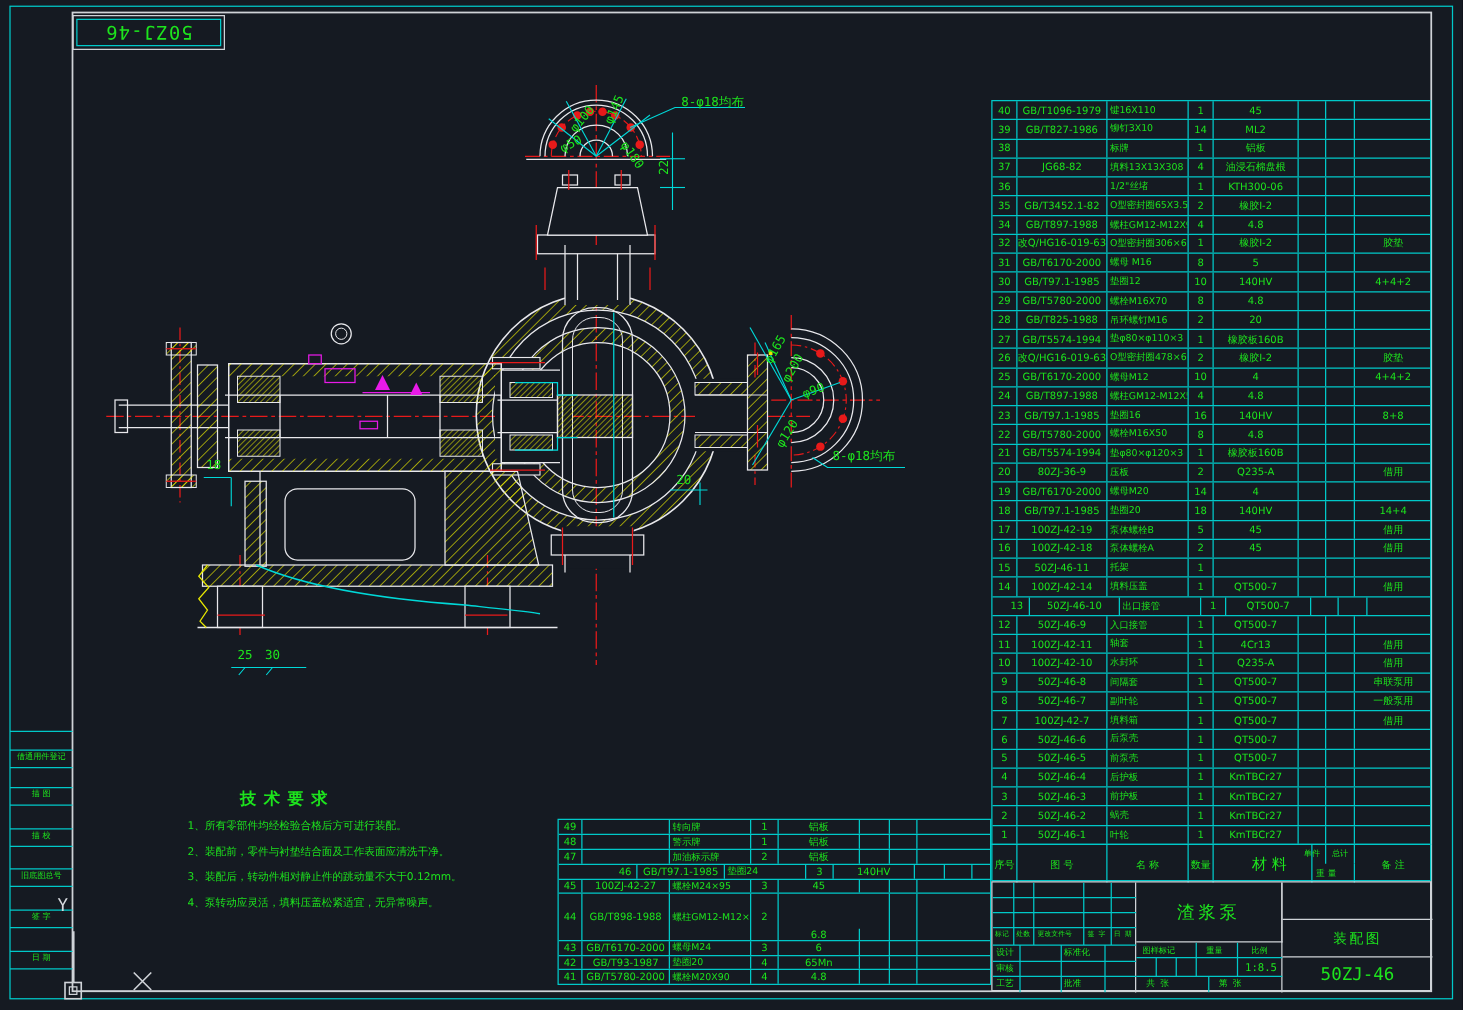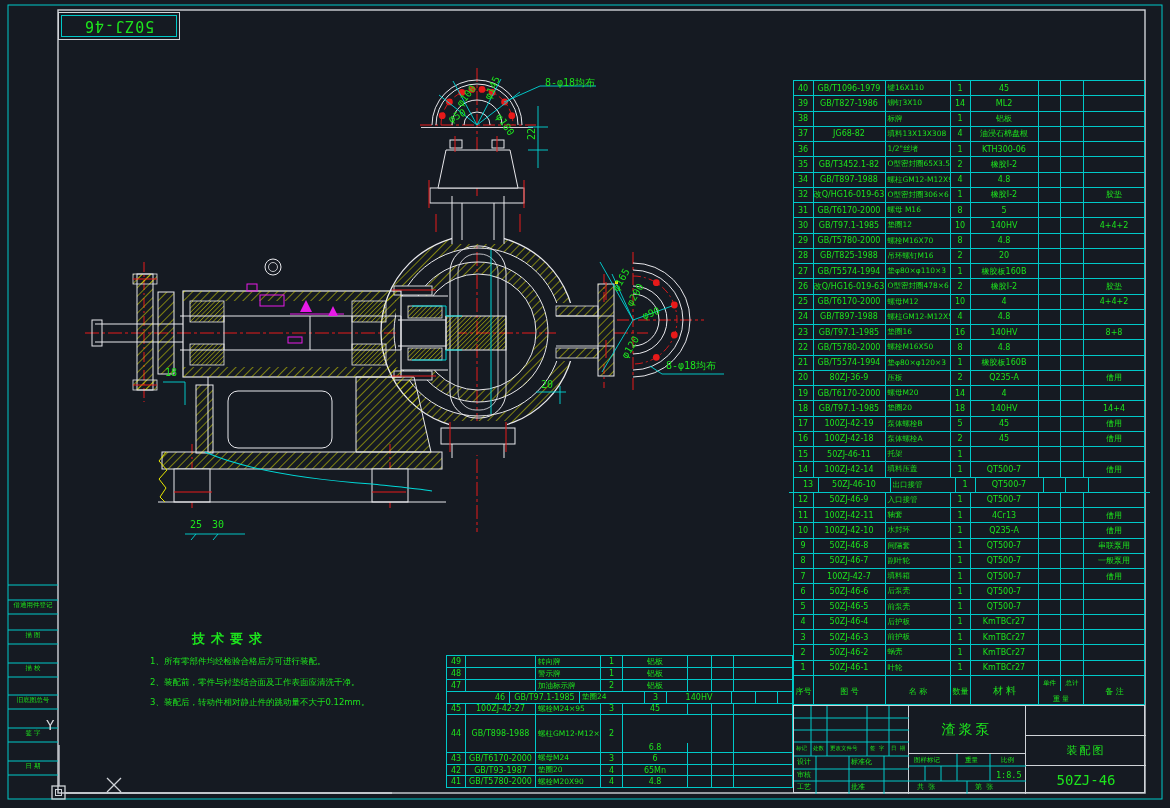--- a/index.html
+++ b/index.html
@@ -300,20 +300,21 @@
       <div class="stripLbl" style="top: 729px;">签  字</div>
       <div class="stripLbl" style="top: 762px;">日  期</div>
     </div>
 
   <div class="tech">
     <div class="tt">技术要求</div>
     <div id="techItems">
         <div class="ti">1、所有零部件均经检验合格后方可进行装配。</div>
         <div class="ti">2、装配前，零件与衬垫结合面及工作表面应清洗干净。</div>
         <div class="ti">3、装配后，转动件相对静止件的跳动量不大于0.12mm。</div>
+        <div class="ti">4、泵转动应灵活，填料压盖松紧适宜，无异常噪声。</div>
       </div>
   </div>
 
   <div id="dimLabels">
       <span class="lbl" style="left: 545px; top: 78px;">8-φ18均布</span>
       <span class="lbl" style="left: 447px; top: 116px; transform: rotate(-28deg);">φ50</span>
       <span class="lbl" style="left: 455px; top: 102px; transform: rotate(-50deg);">φ100</span>
       <span class="lbl" style="left: 483px; top: 97px; transform: rotate(-66deg);">φ145</span>
       <span class="lbl" style="left: 502px; top: 112px; transform: rotate(55deg);">φ180</span>
       <span class="lbl" style="left: 527px; top: 140px; transform: rotate(-90deg);">22</span>
@@ -322,21 +323,21 @@
       <span class="lbl" style="left: 625px; top: 303px; transform: rotate(-60deg);">φ200</span>
       <span class="lbl" style="left: 641px; top: 312px; transform: rotate(-20deg);">φ90</span>
       <span class="lbl" style="left: 620px; top: 355px; transform: rotate(-58deg);">φ120</span>
       <span class="lbl" style="left: 165px; top: 368px;">18</span>
       <span class="lbl" style="left: 541px; top: 380px;">20</span>
       <span class="lbl" style="left: 190px; top: 520px;">25</span>
       <span class="lbl" style="left: 212px; top: 520px;">30</span>
       <span class="lbl white" style="left: 46px; top: 718px;">Y</span>
     </div>
 
-  <div class="ptable" id="tblRight" style="left: 793px; top: 80px; width: 352px; height: 596px; display: flex; flex-direction: column; align-items: center;">
+  <div class="ptable" id="tblRight" style="left: 793px; top: 80px; width: 352px; height: 596px; display: flex; flex-direction: column;">
       <div class="prow" style="flex: 1 1 0%;">
         <div class="cell" style="width: 20px; flex: 0 0 20px;">40</div>
         <div class="cell std" style="width: 72px; flex: 0 0 72px;">GB/T1096-1979</div>
         <div class="cell nm" style="width: 65px; flex: 0 0 65px;">键16X110</div>
         <div class="cell" style="width: 20px; flex: 0 0 20px;">1</div>
         <div class="cell" style="width: 68px; flex: 0 0 68px;">45</div>
         <div class="cell" style="width: 22px; flex: 0 0 22px;"></div>
         <div class="cell" style="width: 23px; flex: 0 0 23px;"></div>
         <div class="cell" style="width: 61px; flex: 0 0 61px;"></div>
       </div>
@@ -719,21 +720,21 @@
         <div class="cell" style="width: 22px; flex: 0 0 22px;"></div>
         <div class="cell" style="width: 23px; flex: 0 0 23px;"></div>
         <div class="cell" style="width: 61px; flex: 0 0 61px;"></div>
       </div>
     </div>
   <div class="hdr" id="tblRightHdr" style="left:793px;top:675px;width:352px;height:30px;">
       <div class="cell" style="position: absolute; left: 0px; top: 0px; width: 20px; height: 30px; font-size: 8px;">序号</div>
       <div class="cell" style="position: absolute; left: 20px; top: 0px; width: 72px; height: 30px; font-size: 8px;">图  号</div>
       <div class="cell" style="position: absolute; left: 92px; top: 0px; width: 65px; height: 30px; font-size: 8px;">名  称</div>
       <div class="cell" style="position: absolute; left: 157px; top: 0px; width: 20px; height: 30px; font-size: 8px;">数量</div>
-      <div class="cell" style="position: absolute; left: 177px; top: 0px; width: 68px; height: 30px; font-size: 10px;">材  料</div>
+      <div class="cell" style="position: absolute; left: 188px; top: 0px; width: 68px; height: 30px; font-size: 12px;">材  料</div>
       <div class="cell" style="position: absolute; left: 245px; top: 0px; width: 22px; height: 15px; font-size: 6.5px;">单件</div>
       <div class="cell" style="position: absolute; left: 267px; top: 0px; width: 23px; height: 15px; font-size: 6.5px;">总计</div>
       <div class="cell" style="position: absolute; left: 245px; top: 15px; width: 45px; height: 15px; font-size: 7px; border-right: 1px solid rgb(0, 201, 201);">重 量</div>
       <div class="cell" style="position: absolute; left: 290px; top: 0px; width: 61px; height: 30px; font-size: 8px; border-right: none;">备  注</div>
     </div>
 
   <div class="ptable" id="tblBottom" style="left: 446px; top: 655px; width: 347px; height: 133px; display: flex; flex-direction: column;">
       <div class="prow" style="flex: 1 1 0%;">
         <div class="cell" style="width: 19px; flex: 0 0 19px;">49</div>
         <div class="cell std" style="width: 70px; flex: 0 0 70px;"></div>

